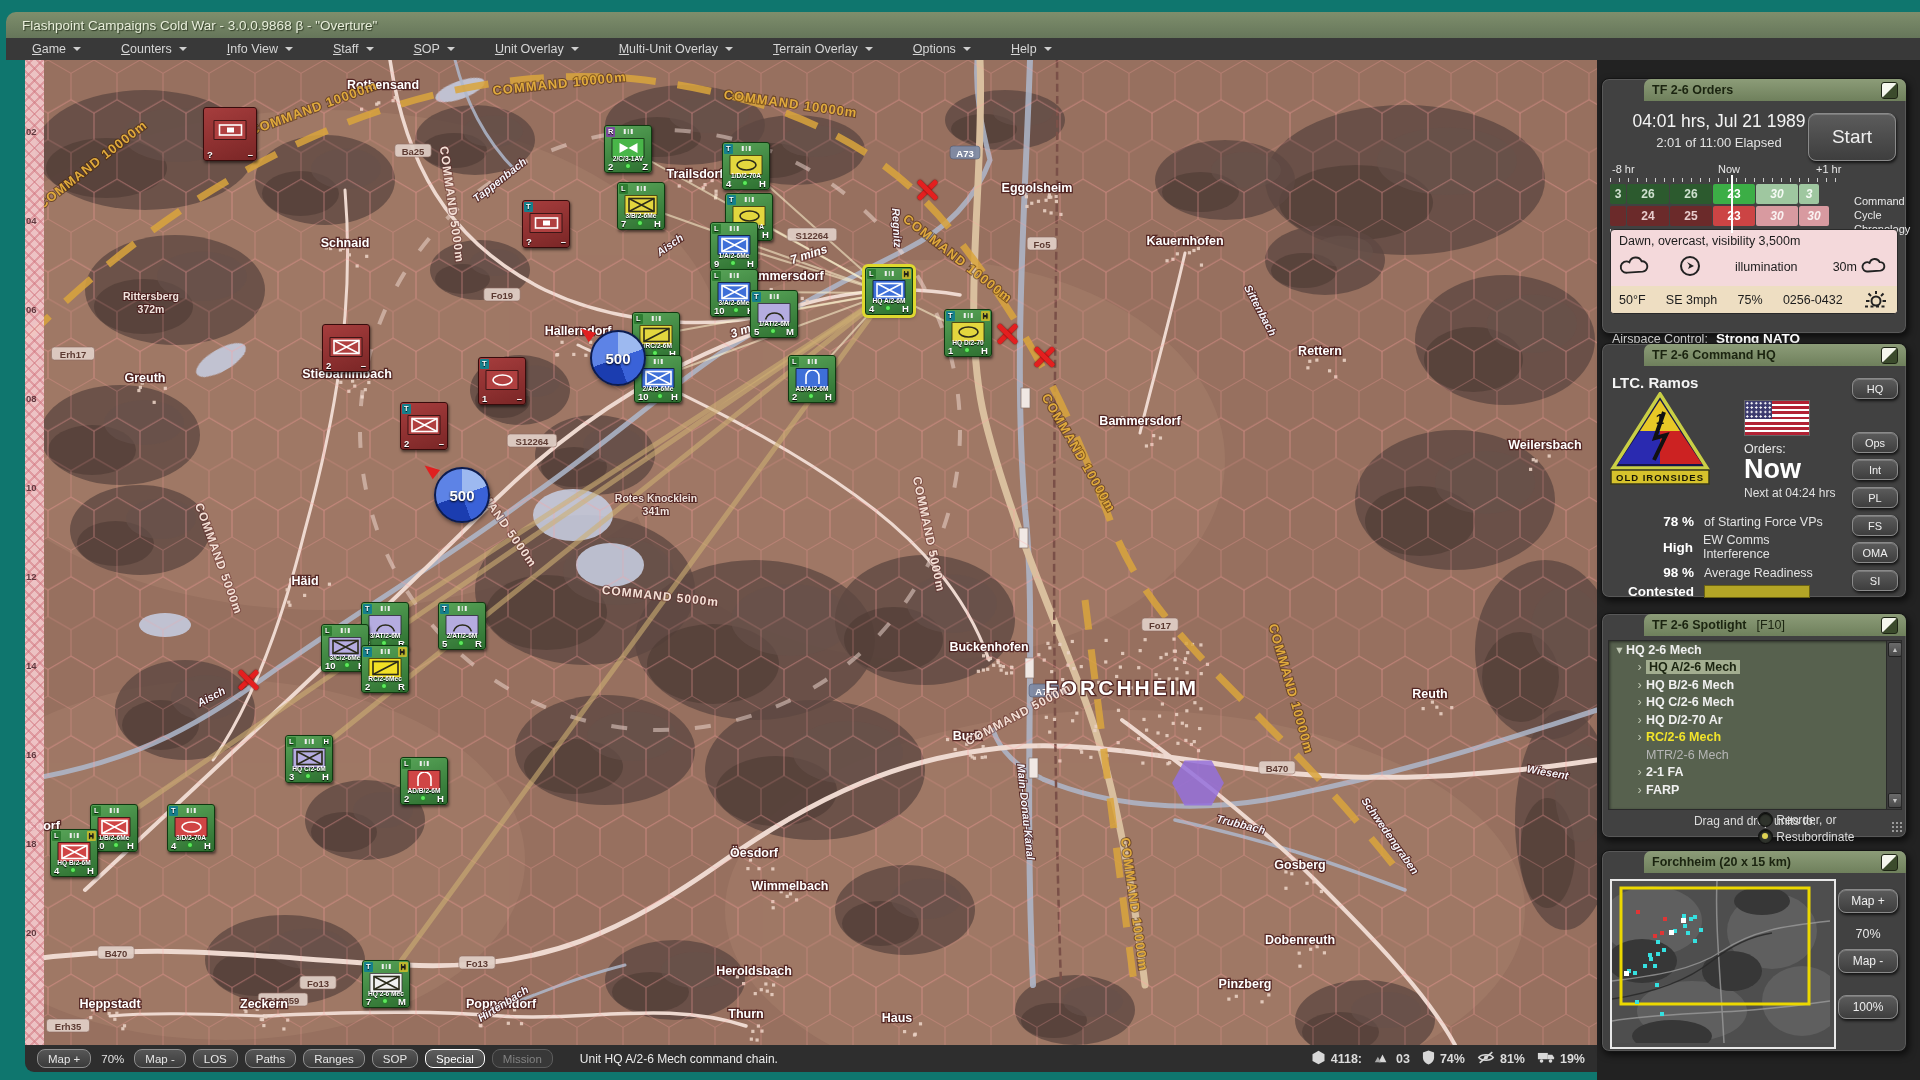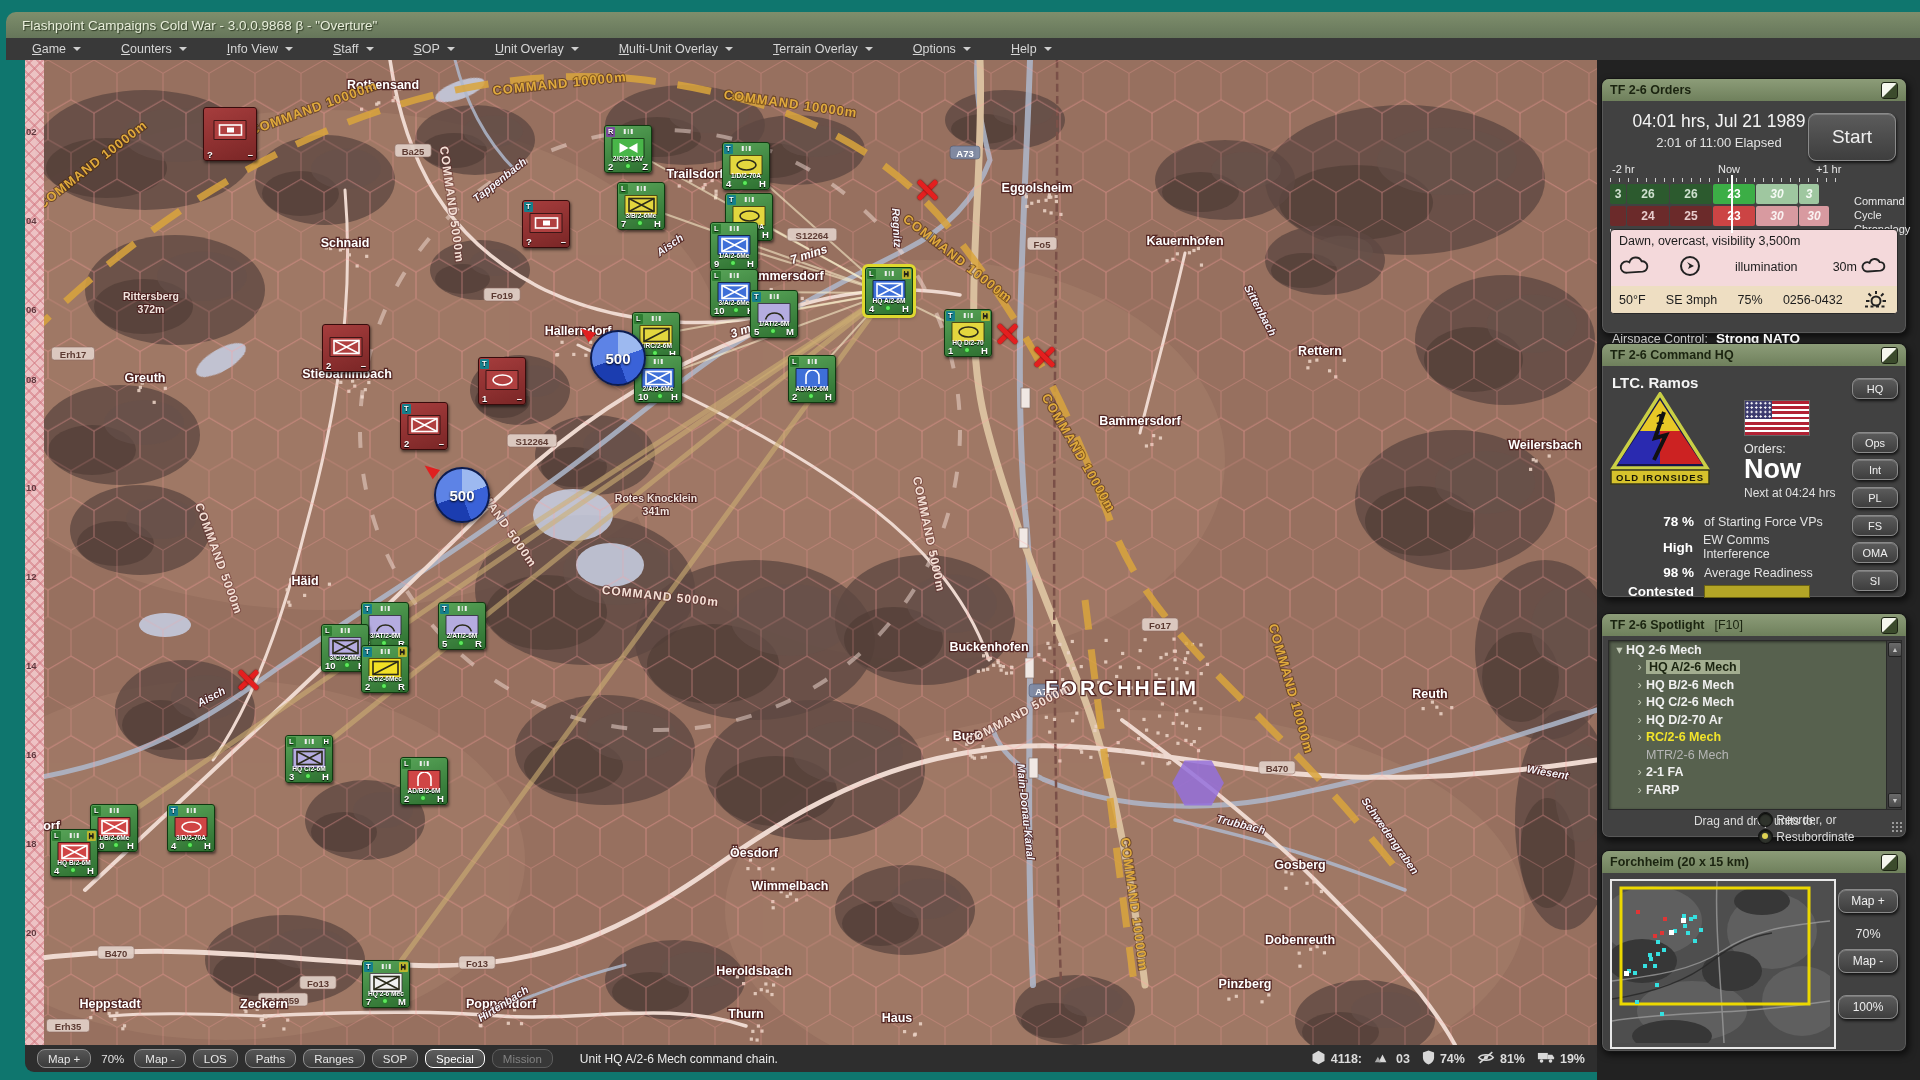--- a/index.html
+++ b/index.html
@@ -57,21 +57,21 @@
   
   #logbar{position:absolute;left:962px;top:1005px;width:620px;height:30px;background:linear-gradient(#83936e,#6c7c5a);border:1px solid #151515;border-radius:7px;display:flex;align-items:center;padding:0 10px;box-sizing:border-box;box-shadow:1px 2px 5px rgba(0,0,0,.5);z-index:20;}
   #logbar .lb-title{color:#1a2410;font-size:12.5px;font-weight:bold;}
   #logbar .lb-hot{color:#1a2410;font-size:12.5px;margin-left:14px;}
   .ph-icon{width:15px;height:15px;border-radius:3px;border:1px solid #1d2414;background:linear-gradient(135deg,#f5f7ee 49%,#3b4b2c 51%);}
   #lb-close{color:#242c1a;font-size:14px;font-weight:bold;margin-left:10px;line-height:1;}
   .grip{width:11px;height:11px;background-image:radial-gradient(#39412c 1.1px,transparent 1.2px);background-size:4px 4px;margin-left:6px;align-self:flex-end;margin-bottom:2px;}
   
   #sidebar{position:absolute;left:1597px;top:60px;width:323px;height:1020px;background:#222;}
   .panel{position:absolute;left:4px;width:306px;background:#414141;border:1px solid #141414;border-radius:8px;box-shadow:inset 0 0 0 1px #585858,2px 3px 7px rgba(0,0,0,.65);box-sizing:border-box;}
-  .panel-h{height:22px;background:linear-gradient(#8c9c78,#6f805c);border-radius:7px 7px 0 0;color:#1b2410;font-weight:bold;font-size:12.5px;display:flex;align-items:center;padding:0 8px;gap:10px;}
+  .panel-h{height:22px;background:linear-gradient(#8c9c78,#6f805c);border-radius:7px 7px 0 0;color:#1b2410;font-weight:bold;font-size:12.5px;display:flex;align-items:center;padding:0 8px;gap:10px;margin-left:42px;}
   .panel-h .ph-icon{margin-left:auto;}
   .panel-b{position:relative;}
   .btn3d{background:linear-gradient(#5c5c5c,#3e3e3e);border:1px solid #8a8a8a;border-radius:8px;box-shadow:inset 0 1px 0 #7a7a7a,1px 2px 3px rgba(0,0,0,.7);color:#efefef;font-weight:normal;display:flex;align-items:center;justify-content:center;}
   
   #ord-time{position:absolute;left:12px;top:10px;width:210px;text-align:center;color:#f4f4f4;font-size:17.5px;}
   #ord-elapsed{position:absolute;left:12px;top:34px;width:210px;text-align:center;color:#e2e2e2;font-size:13px;}
   #start-btn{position:absolute;right:10px;top:12px;width:88px;height:48px;font-size:19px;}
   #tl{position:absolute;left:8px;top:62px;width:288px;height:110px;}
   .tl-labels{position:relative;height:14px;color:#e8e8e8;font-size:11px;}
   .tl-row{position:relative;display:flex;gap:1px;height:20px;margin-top:2px;}
@@ -1298,21 +1298,21 @@
         <div class="strike" style="left: 889px; top: 117px;"></div>
         <div class="strike" style="left: 969px; top: 261px;"></div>
         <div class="strike" style="left: 1006px; top: 284px;"></div>
         <div class="strike" style="left: 210px; top: 607px;"></div>
         <div id="objective" style="left: 1146px; top: 699px;"></div>
       </div>
     <div id="ruler">
         <div class="ruler-num" style="top: 66px;">02</div>
         <div class="ruler-num" style="top: 155px;">04</div>
         <div class="ruler-num" style="top: 244px;">06</div>
-        <div class="ruler-num" style="top: 314px;">08</div>
+        <div class="ruler-num" style="top: 333px;">08</div>
         <div class="ruler-num" style="top: 422px;">10</div>
         <div class="ruler-num" style="top: 511px;">12</div>
         <div class="ruler-num" style="top: 600px;">14</div>
         <div class="ruler-num" style="top: 689px;">16</div>
         <div class="ruler-num" style="top: 778px;">18</div>
         <div class="ruler-num" style="top: 867px;">20</div>
       </div>
   </div>
 
 
@@ -1375,21 +1375,21 @@
       <div class="panel-h">
         <span>TF 2-6 Orders</span>
         <span class="ph-icon"></span>
       </div>
       <div class="panel-b" style="height:232px;">
         <div id="ord-time">04:01 hrs, Jul 21 1989</div>
         <div id="ord-elapsed">2:01 of 11:00 Elapsed</div>
         <button id="start-btn" class="btn3d">Start</button>
         <div id="tl">
           <div class="tl-labels">
-            <span style="position:absolute;left:2px;">-2 hr</span>
+            <span style="position:absolute;left:2px;">-8 hr</span>
             <span style="position:absolute;left:108px;">Now</span>
             <span style="position:absolute;left:206px;">+1 hr</span>
           </div>
           <div class="ticks"></div>
           <div class="tl-row" id="nato-row">
               <div class="cell g-dk" style="width: 16px;">3</div>
               <div class="cell g-dk" style="width: 42px;">26</div>
               <div class="cell g-dk" style="width: 42px;">26</div>
               <div class="cell g-br" style="width: 42px;">23</div>
               <div class="cell g-lt" style="width: 42px;">30</div>

